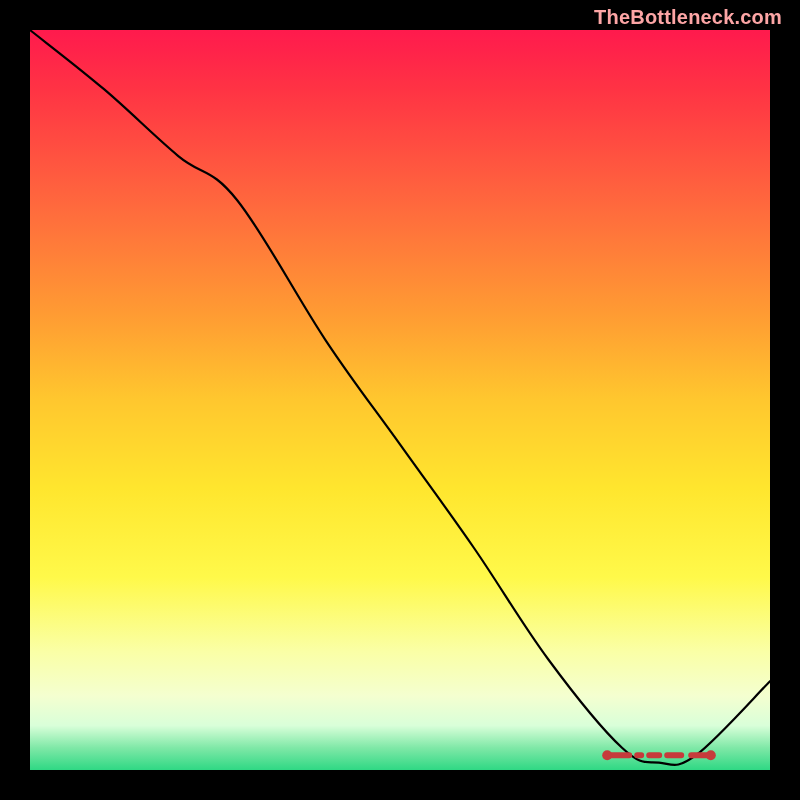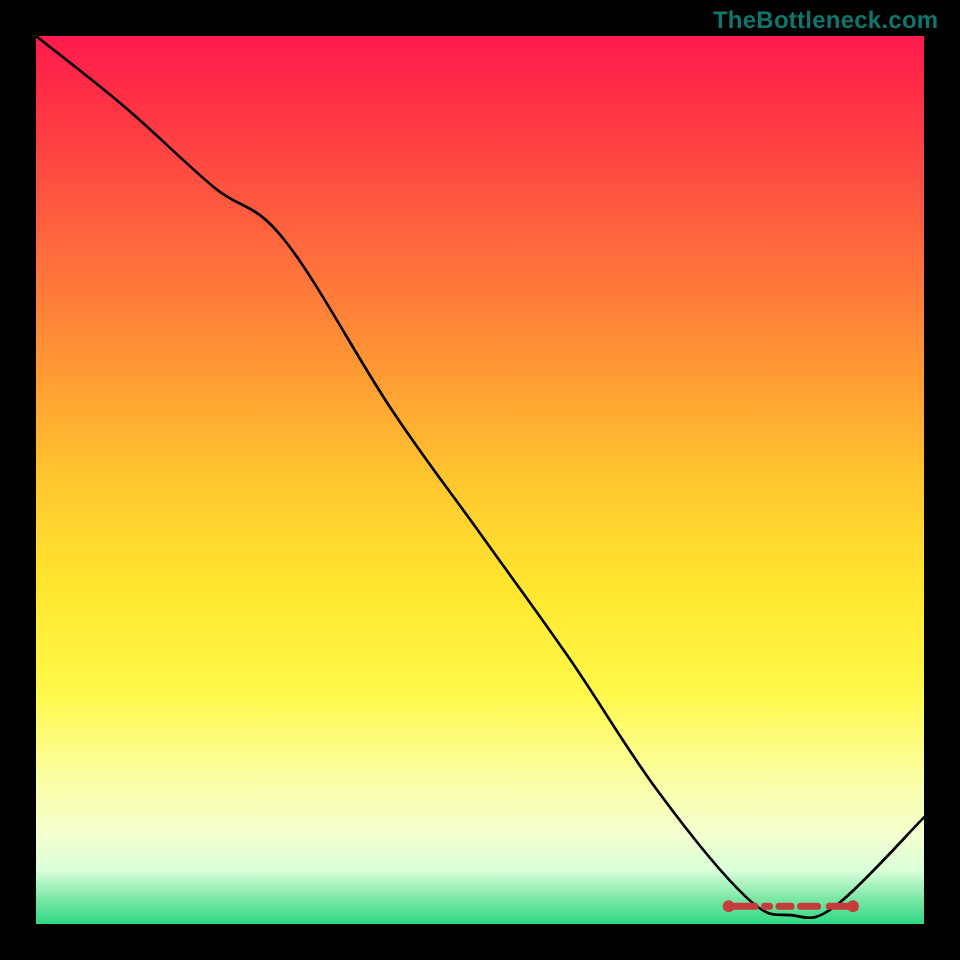--- a/index.html
+++ b/index.html
@@ -10,21 +10,21 @@
     height: 800px;
     background: #000;
   }
   .watermark {
     position: absolute;
     top: 6px;
     right: 18px;
     font-family: Arial, Helvetica, sans-serif;
     font-size: 20px;
     font-weight: bold;
-    color: #0f766e;
+    color: #fca5a5;
     letter-spacing: 0.2px;
   }
   .plot-area {
     position: absolute;
     left: 30px;
     top: 30px;
     width: 740px;
     height: 740px;
     background: linear-gradient(to bottom,
       #ff1a4d 0%,

